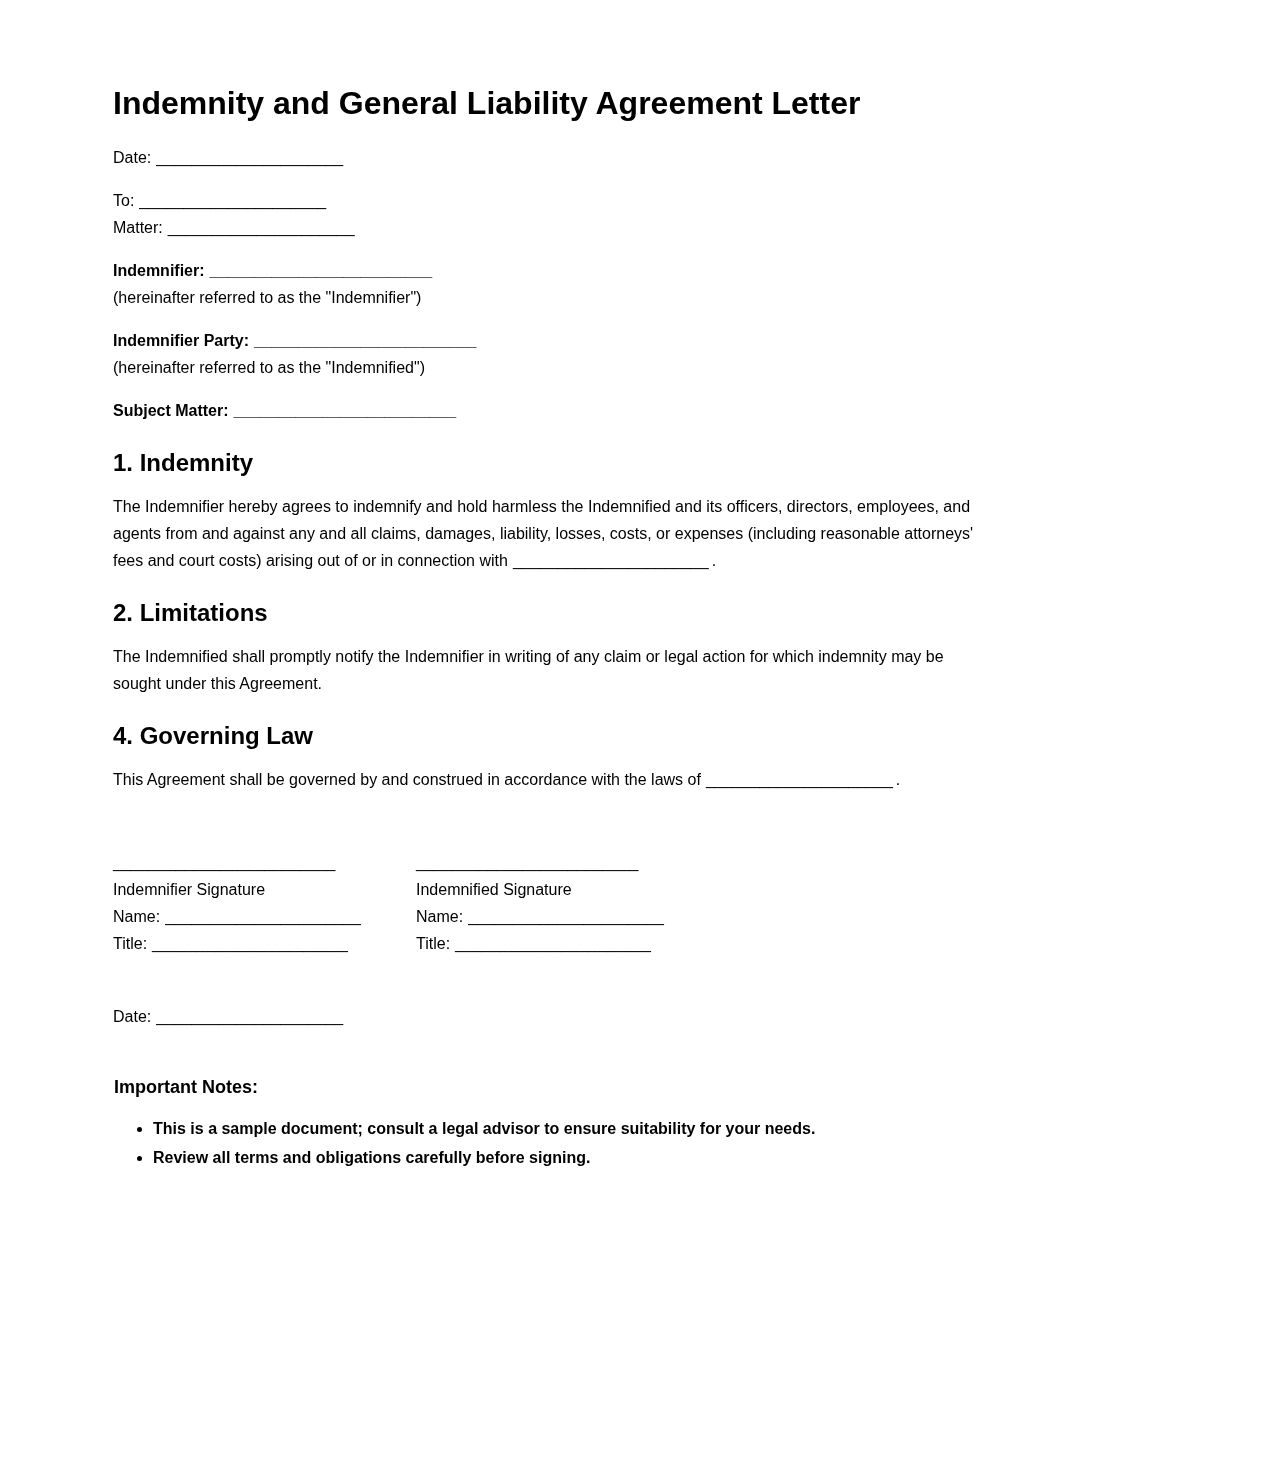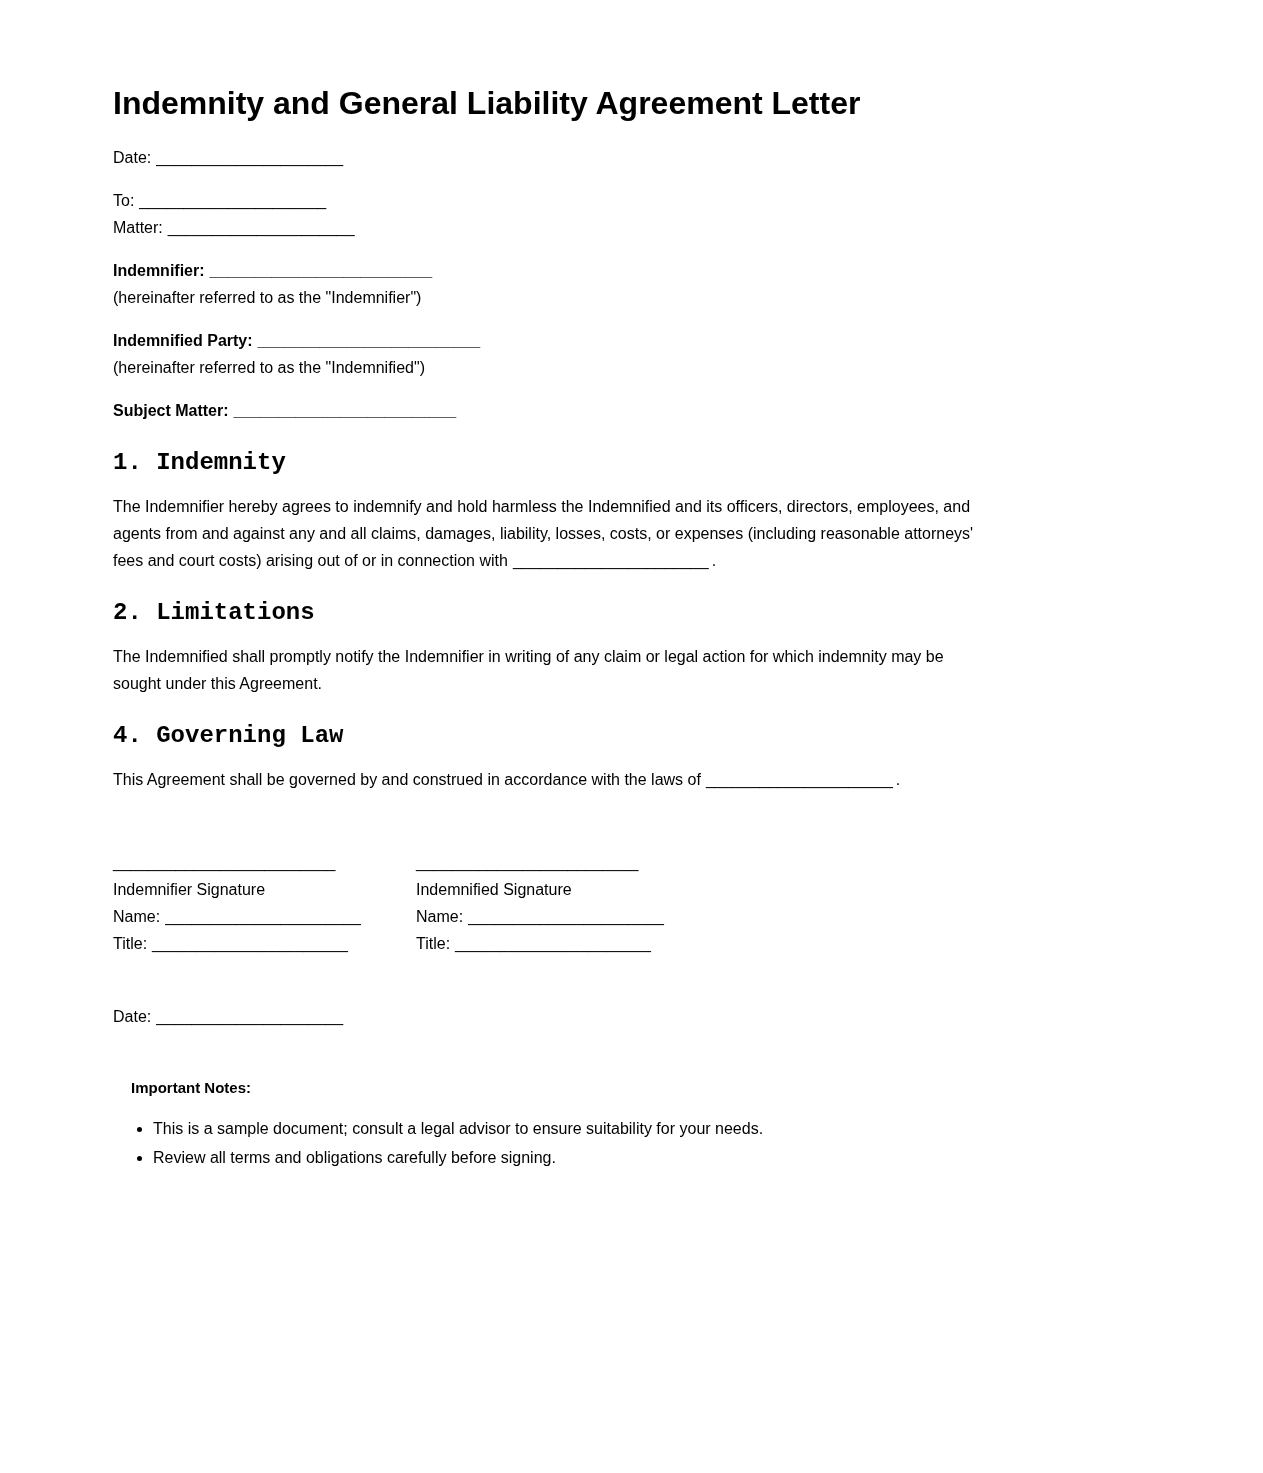--- a/index.html
+++ b/index.html
@@ -24,38 +24,37 @@
     font-size: 32px;
     line-height: 38px;
     font-weight: 700;
     margin: 0 0 22px 0;
   }
   h2 {
     font-size: 24px;
     line-height: 29px;
     font-weight: 700;
     margin: 24px 0 16px 0;
-    font-family: Liberation Mono, monospace;
   }
   h3 {
-    font-size: 15px;
+    font-size: 18px;
     line-height: 23px;
     font-weight: 700;
-    margin: 46px 0 16px 18px;
+    margin: 46px 0 16px 1px;
   }
   p { margin: 16px 0; }
   strong { font-weight: 700; }
   .blank { margin: 0 3px 0 5px; white-space: nowrap; }
   .sig-row { display: flex; margin-top: 0; }
   .sig-col { width: 303px; }
   .sig-col > div { line-height: 27px; }
   .spacer-a { height: 40px; }
   .spacer-b { height: 30px; }
   ul.notes-list { margin: 16px 0; padding-left: 40px; }
-  ul.notes-list li { line-height: 27px; margin-bottom: 2px; }
+  ul.notes-list li { line-height: 27px; margin-bottom: 2px; font-weight: bold; }
 </style>
 </head>
 <body>
 
 <div class="page">
   <div class="clip">
 
     <h1>Indemnity and General Liability Agreement Letter</h1>
 
     <p>
@@ -67,21 +66,21 @@
       <span>Matter:</span><span class="blank">_____________________</span>
     </p>
 
 
     <p>
       <strong><span>Indemnifier:</span><span class="blank">_________________________</span></strong><br>
       <span>(hereinafter referred to as the "Indemnifier")</span>
     </p>
 
     <p>
-      <strong><span>Indemnified Party:</span><span class="blank">_________________________</span></strong><br>
+      <strong><span>Indemnifier Party:</span><span class="blank">_________________________</span></strong><br>
       <span>(hereinafter referred to as the "Indemnified")</span>
     </p>
 
     <p>
       <strong><span>Subject Matter:</span><span class="blank">_________________________</span></strong>
     </p>
 
     <h2>1. Indemnity</h2>
     <p>
       <span>The Indemnifier hereby agrees to indemnify and hold harmless the Indemnified and its officers, directors, employees, and agents from and against any and all claims, damages, liability, losses, costs, or expenses (including reasonable attorneys' fees and court costs) arising out of or in connection with</span><span class="blank">______________________</span><span>.</span>

